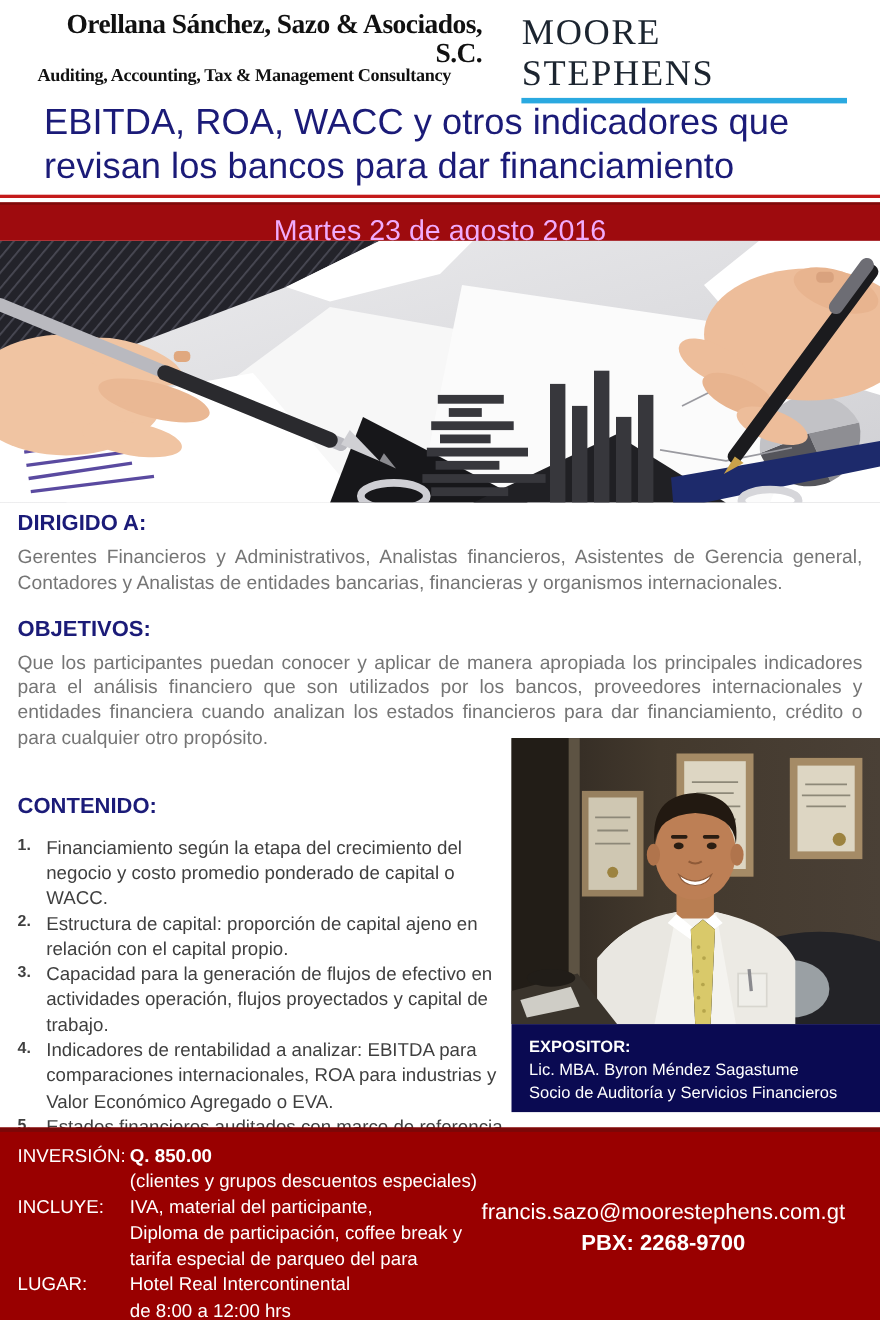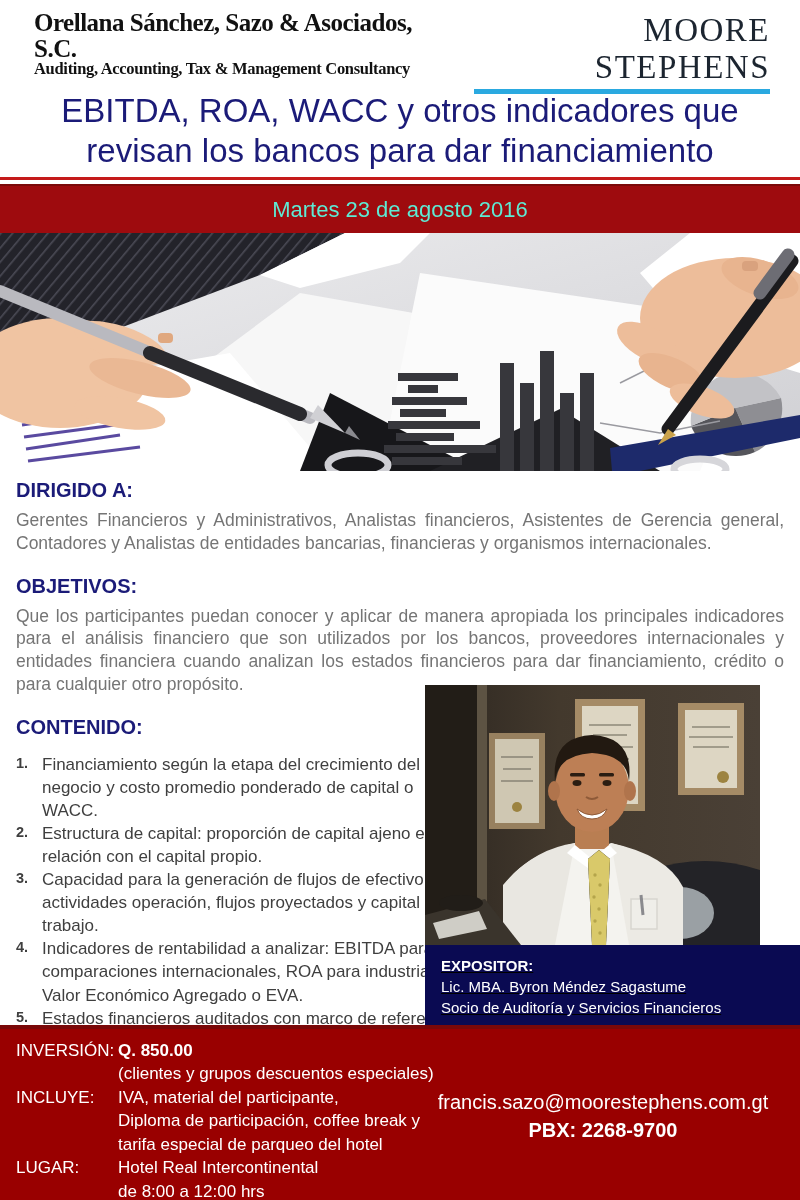--- a/index.html
+++ b/index.html
@@ -8,67 +8,67 @@
     position: relative; width: 800px; height: 1200px;
     background: #ffffff; overflow: hidden; margin: 0 auto;
   }
 
   
   .header {
     height: 85px; display: flex; justify-content: space-between;
     align-items: flex-start; padding: 10px 30px 0 34px;
   }
   .logo-left { font-family: "Liberation Serif", serif; color: #111; line-height: 1.02; }
-  .logo-left .l1 { font-size: 25px; font-weight: bold; letter-spacing: -0.5px; }
+  .logo-left .l1 { font-size: 25px; font-weight: bold; letter-spacing: -0.5px; text-align: right; }
   .logo-left .l2 { font-size: 16.5px; font-weight: bold; letter-spacing: -0.3px; }
-  .logo-right { text-align: right; padding-top: 2px; margin-left: 36px; }
+  .logo-right { text-align: left; padding-top: 2px; margin-left: 36px; }
   .logo-right .ms {
     font-family: "Liberation Serif", serif; font-size: 33px; color: #1c2530;
     letter-spacing: 1.5px; font-weight: normal;
   }
   .logo-right .bar { height: 5px; background: #2aa9e0; margin-top: 3px; }
 
   
   .title {
-    color: #1b1b78; font-size: 33px; text-align: center; line-height: 1.2;
+    color: #1b1b78; font-size: 33px; text-align: left; line-height: 1.2;
     padding: 6px 40px 0 40px; height: 92px;
   }
 
   
   .accent-line { height: 3px; background: #c41a1a; }
   .accent-gap { height: 4px; background: #ffffff; }
   .date-banner {
-    height: 49px; background: #9e0b0e; border-top: 2px solid #7c0a0a;
-    color: #5eead4; font-size: 22px; text-align: center; line-height: 47px;
+    height: 35px; background: #9e0b0e; border-top: 2px solid #7c0a0a;
+    color: #f0abfc; font-size: 26px; text-align: center; line-height: 47px;
   }
 
   
   .hero { height: 238px; overflow: hidden; position: relative; background: #d9d9db; }
   .hero svg { display: block; }
 
   
   .content { position: relative; height: 554px; padding: 8px 16px 0 16px; }
   .sec-heading { color: #1b1b78; font-size: 20px; font-weight: bold; margin-bottom: 7px; }
   .sec-body {
     color: #757575; font-size: 17.5px; line-height: 1.3; text-align: justify;
     margin-bottom: 20px;
   }
-  .sec-body.narrow { margin-bottom: 20px; }
+  .sec-body.narrow { margin-bottom: 40px; }
   .contenido-list { list-style: none; counter-reset: item; width: 442px; margin-top: 14px; }
   .contenido-list li {
     counter-increment: item; position: relative; padding-left: 26px;
     color: #3f3f3f; font-size: 17px; line-height: 1.36;
   }
   .contenido-list li::before {
     content: counter(item) "."; position: absolute; left: 0; top: 1px;
     font-weight: bold; font-size: 14.5px; color: #3f3f3f;
   }
 
   
-  .expositor { position: absolute; top: 214px; right: 0; width: 375px; text-decoration: underline; }
+  .expositor { position: absolute; top: 214px; right: 0; width: 335px; }
   .expositor .photo { width: 335px; height: 260px; background: #3b342c; }
   .expositor .caption {
     background: #0a0a52; color: #ffffff; height: 80px; padding: 10px 16px 0 16px;
     font-size: 15px; line-height: 1.4;
   }
   .expositor .caption .cap-label { font-weight: bold; }
 
   
   .footer {
     position: absolute; left: 0; bottom: 0; width: 800px; height: 175px;
@@ -310,21 +310,21 @@
         <div class="footer-value">
           <div class="bold">Q. 850.00</div>
           <div>(clientes y grupos descuentos especiales)</div>
         </div>
       </div>
       <div class="footer-row">
         <div class="footer-label">INCLUYE:</div>
         <div class="footer-value">
           <div>IVA, material del participante,</div>
           <div>Diploma de participación, coffee break y</div>
-          <div>tarifa especial de parqueo del hotel</div>
+          <div>tarifa especial de parqueo del para</div>
         </div>
       </div>
       <div class="footer-row">
         <div class="footer-label">LUGAR:</div>
         <div class="footer-value">
           <div>Hotel Real Intercontinental</div>
           <div>de 8:00 a 12:00 hrs</div>
         </div>
       </div>
     </div>

